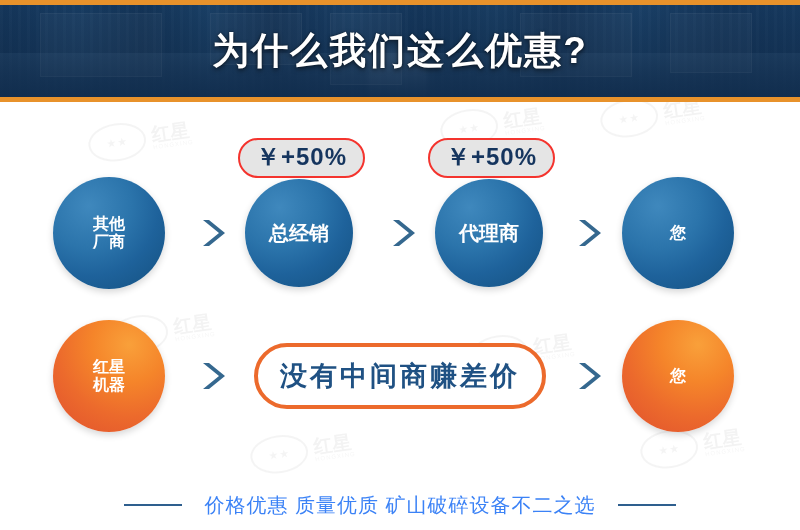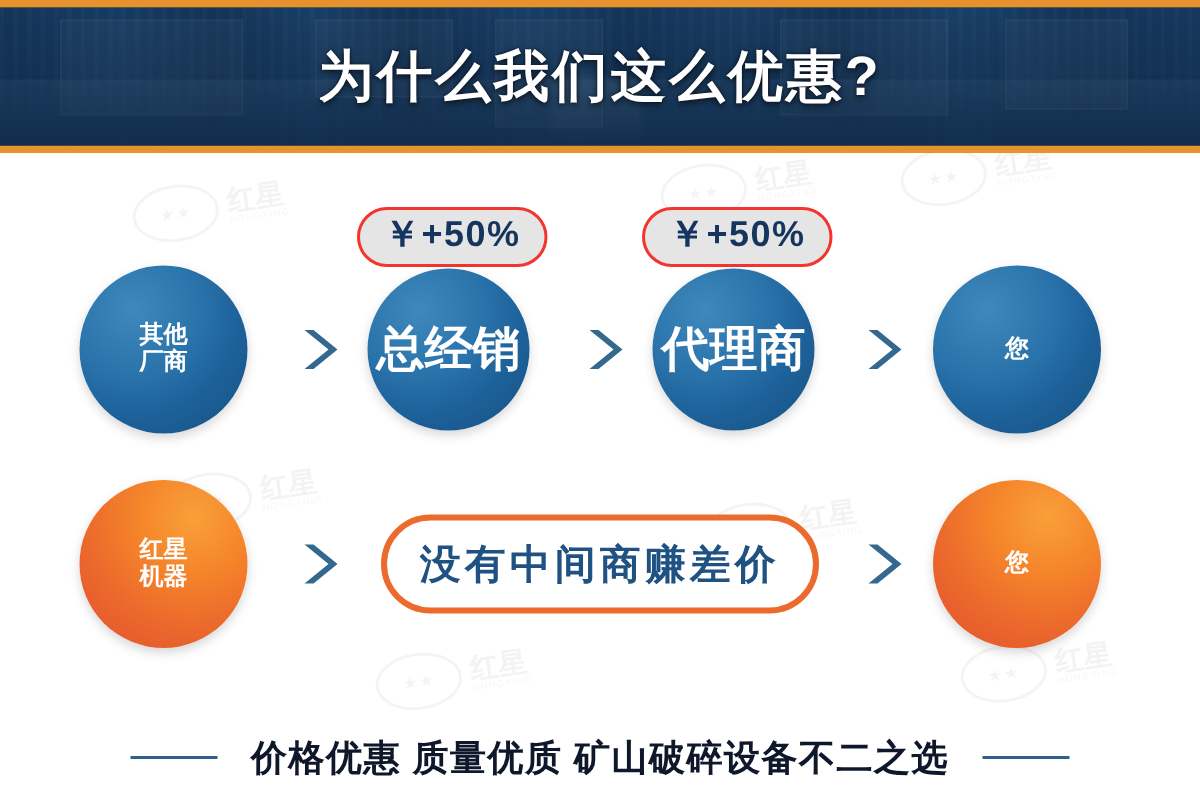--- a/index.html
+++ b/index.html
@@ -155,21 +155,21 @@
     line-height: 1.12;
     box-shadow: 0 3px 7px rgba(0,0,0,0.16);
   }
   .circle-blue {
     background: radial-gradient(circle at 32% 26%, #3f88bd 0%, #2b74ab 38%, #1e629b 62%, #14507f 100%);
   }
   .circle-orange {
     background: radial-gradient(circle at 68% 22%, #f9a03a 0%, #f5852a 32%, #ec6a2c 62%, #e0502e 100%);
   }
   .c-lg { width: 112px; height: 112px; font-size: 16px; }
-  .c-md { width: 108px; height: 108px; font-size: 32px; }
+  .c-md { width: 108px; height: 108px; font-size: 20px; }
 
   .circle span { display: block; }
 
   
   .badge {
     position: absolute;
     border: 2.5px solid #f4342e;
     border-radius: 22px;
     background: #e5e5e5;
     color: #15355e;
@@ -217,23 +217,23 @@
     align-items: center;
     justify-content: center;
     gap: 22px;
   }
   .footer-rule {
     width: 58px;
     height: 2px;
     background: #2e5f8e;
   }
   .footer-text {
-    color: #0f172a;
-    font-size: 24px;
-    font-weight: bold;
+    color: #3b82f6;
+    font-size: 20px;
+    font-weight: normal;
     letter-spacing: 1px;
     white-space: nowrap;
   }
 </style>
 </head>
 <body>
 
 <div id="infographic">
 
   <div class="banner">

